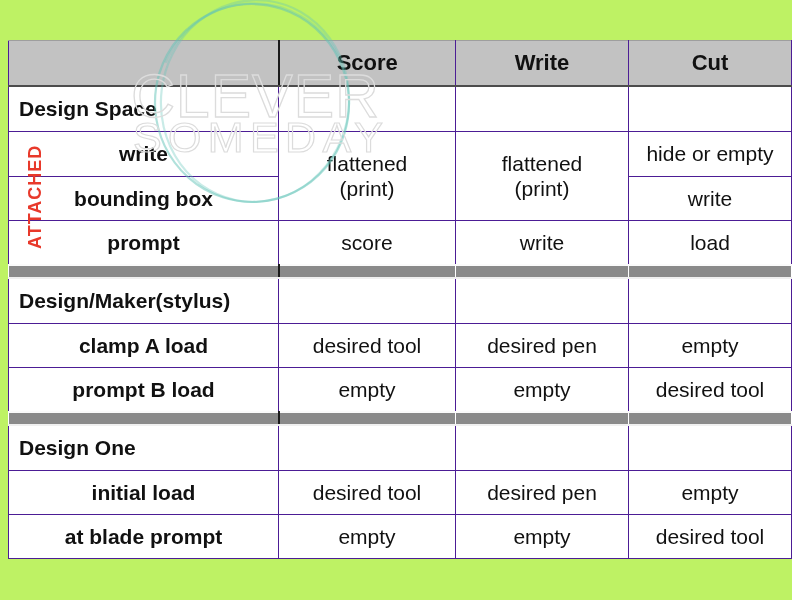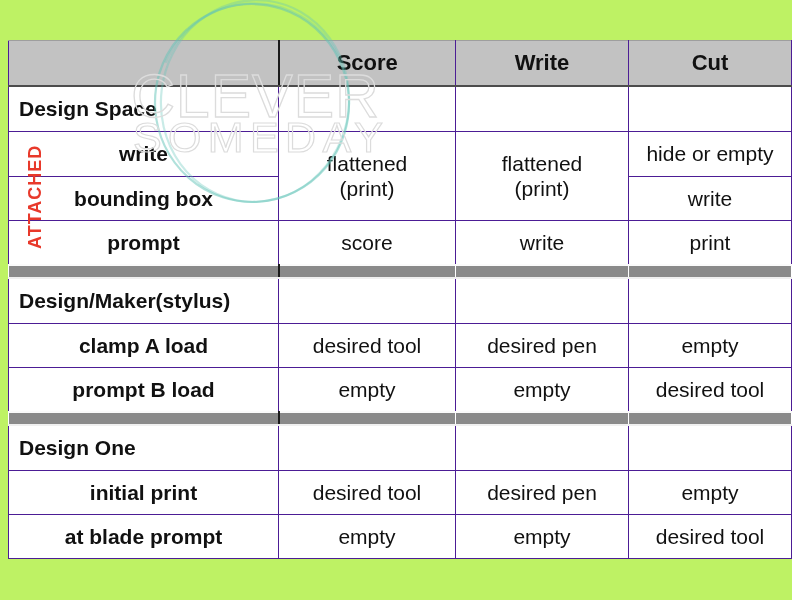--- a/index.html
+++ b/index.html
@@ -153,21 +153,21 @@
 
     <tr class="row">
       <td class="lbl">bounding box</td>
       <td>write</td>
     </tr>
 
     <tr class="row">
       <td class="lbl">prompt</td>
       <td>score</td>
       <td>write</td>
-      <td>print</td>
+      <td>load</td>
     </tr>
 
     <tr class="divider">
       <td class="lbl"></td>
           <td></td>
           <td></td>
           <td></td>
     </tr>
 
     <tr class="row-tall">
@@ -199,21 +199,21 @@
     </tr>
 
     <tr class="row-tall">
       <td class="lbl section">Design One</td>
       <td></td>
       <td></td>
       <td></td>
     </tr>
 
     <tr class="row">
-      <td class="lbl">initial print</td>
+      <td class="lbl">initial load</td>
       <td>desired tool</td>
       <td>desired pen</td>
       <td>empty</td>
     </tr>
 
     <tr class="row">
       <td class="lbl">at blade prompt</td>
       <td>empty</td>
       <td>empty</td>
       <td>desired tool</td>

